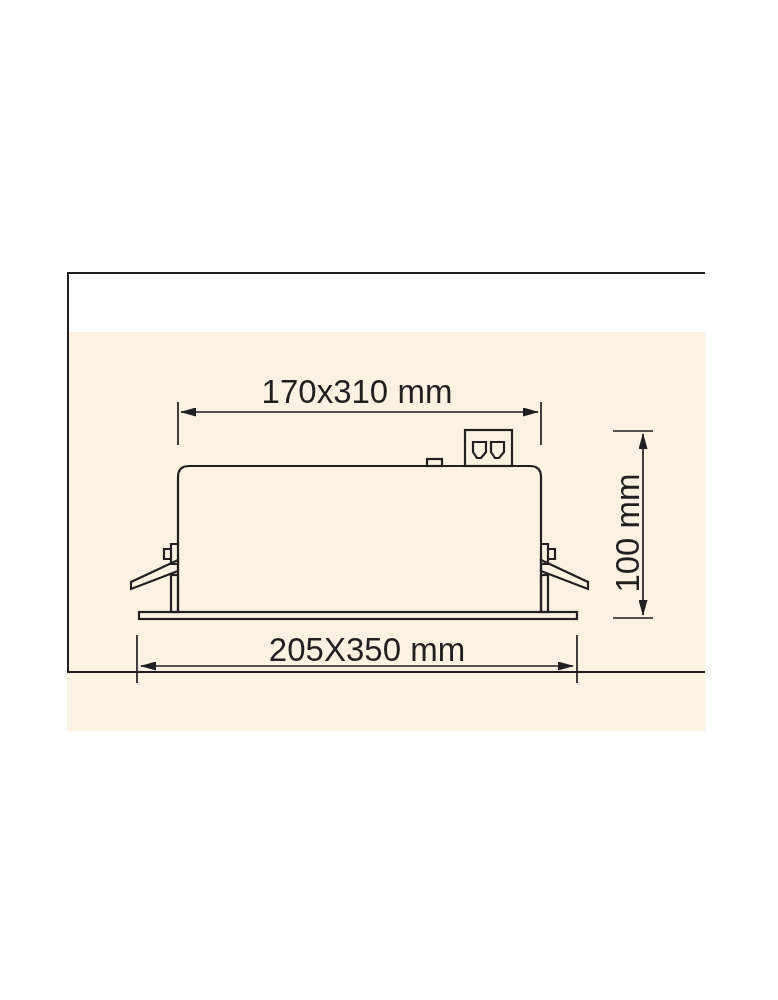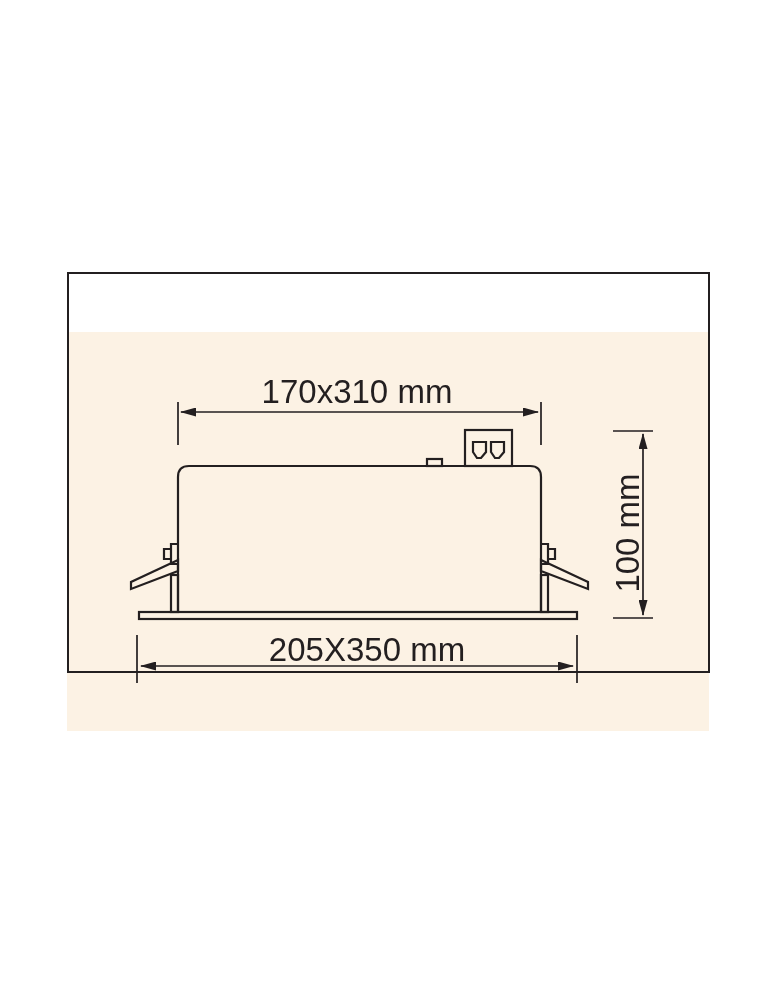--- a/index.html
+++ b/index.html
@@ -4,21 +4,21 @@
 <style>
   :root {
     --page: #ffffff;
     --panel: #fcf2e4;
     --line: #231f20;
   }
   * { margin: 0; padding: 0; box-sizing: border-box; }
   html, body { background: var(--page); }
   .stage {
     position: relative;
-    width: 778px;
+    width: 705px;
     height: 1000px;
     background: var(--page);
     overflow: hidden;
     font-family: "Liberation Sans", "DejaVu Sans", sans-serif;
   }
   .cream-panel {
     position: absolute;
     left: 67px;
     top: 332px;
     width: 642px;

